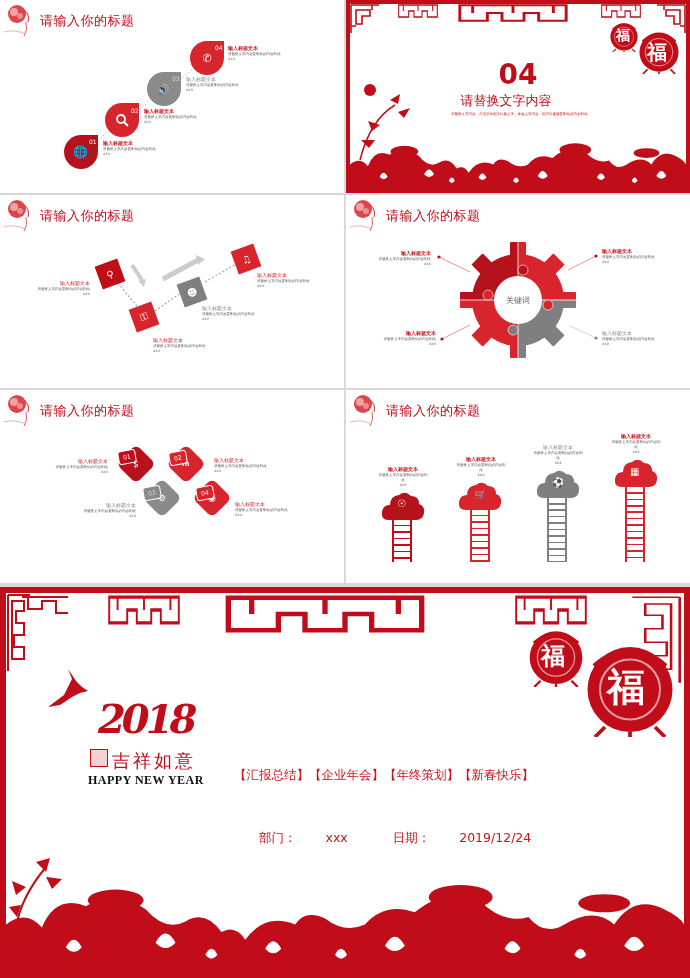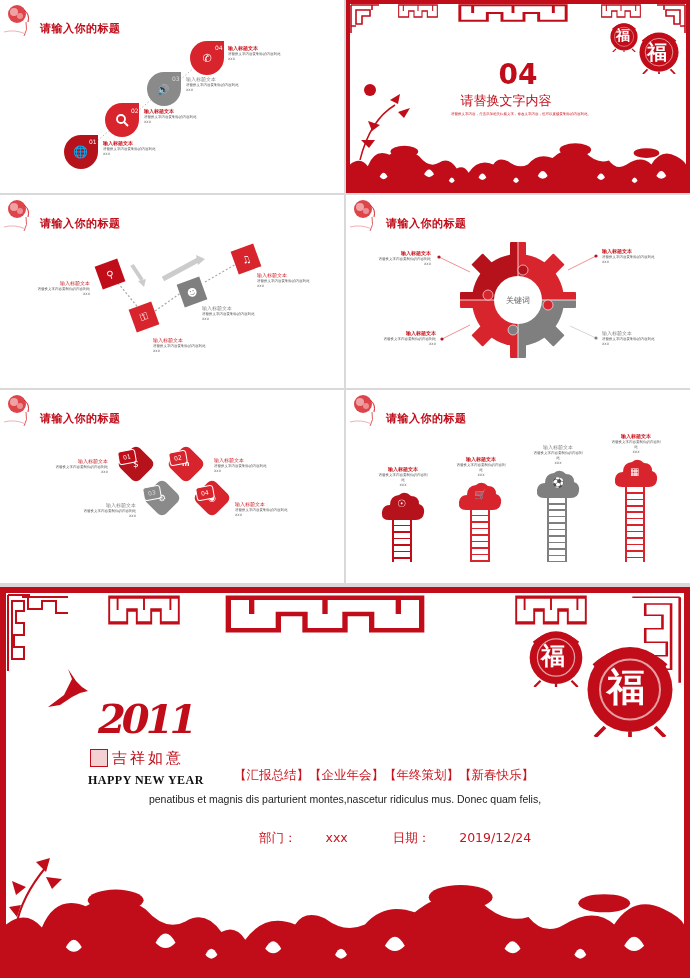--- a/index.html
+++ b/index.html
@@ -8,21 +8,21 @@
 
   .slide { position: absolute; background: #fff; overflow: hidden; }
   .s1 { left: 0; top: 0; width: 344px; height: 193px; }
   .s2 { left: 346px; top: 0; width: 344px; height: 193px; }
   .s3 { left: 0; top: 195px; width: 344px; height: 193px; }
   .s4 { left: 346px; top: 195px; width: 344px; height: 193px; }
   .s5 { left: 0; top: 390px; width: 344px; height: 193px; }
   .s6 { left: 346px; top: 390px; width: 344px; height: 193px; }
   .s7 { left: 0; top: 587px; width: 690px; height: 391px; }
 
-  .slide-title { position: absolute; left: 40px; top: 21px; font-size: 11px; font-weight: bold; color: #c00d19; letter-spacing: 0.5px; }
+  .slide-title { position: absolute; left: 40px; top: 12px; font-size: 13px; font-weight: normal; color: #c00d19; letter-spacing: 0.5px; }
   .logo-flower { position: absolute; left: 4px; top: 2px; width: 28px; height: 36px; }
 
   .red { color: #c9151e; }
   .gray { color: #7f7f7f; }
   .item-title { font-size: 5px; font-weight: bold; line-height: 7px; white-space: nowrap; }
   .item-desc { font-size: 3.5px; color: #555; line-height: 5px; white-space: nowrap; }
   .item-dots { font-size: 4px; color: #777; line-height: 4px; }
 
   
   .drop { position: absolute; width: 34px; height: 34px; border-radius: 50% 0 50% 50%; display:flex; align-items:center; justify-content:center; color:#fff; font-size: 12px; }
@@ -47,21 +47,21 @@
   .ladder { position:absolute; width: 20px; border-left: 2px solid; border-right: 2px solid; background-image: repeating-linear-gradient(to bottom, transparent 0 5px, currentColor 5px 6.5px); }
 
   
   .s7-frame { position:absolute; left: 0; top: 0; width: 690px; height: 391px; border: 6px solid #c00d19; border-bottom-width: 8px; }
   .s7-title { position:absolute; left: 226px; top: 122px; font-size: 38px; color:#c9151e; letter-spacing: 2px; font-family: "DejaVu Sans", sans-serif; }
   .s7-tags { position:absolute; left: 234px; top: 180px; font-size: 12.5px; color:#c9151e; white-space: nowrap; }
   .s7-lorem { position:absolute; left: 60px; width: 570px; top: 206px; text-align:center; font-size: 10.5px; color:#222; line-height: 13px; font-family: "Liberation Sans", sans-serif; }
   .s7-meta { position:absolute; left: 236px; top: 243px; font-size: 12.5px; color:#c9151e; white-space: nowrap; }
   .s7-meta span { margin-right: 6px; margin-left: 23px; }
   .hny { position:absolute; left: 88px; top: 186px; font-family: "Liberation Serif", serif; font-weight: bold; font-size: 12px; color:#111; letter-spacing: 0.5px; }
-  .jxry { position:absolute; left: 112px; top: 162px; font-family: Liberation Mono, monospace; font-size: 15px; color:#c00d19; letter-spacing: 3px; }
+  .jxry { position:absolute; left: 112px; top: 162px; font-family: Liberation Mono, monospace; font-size: 18px; color:#c00d19; letter-spacing: 3px; }
   .year2018 { position:absolute; left: 98px; top: 108px; font-family:"DejaVu Serif", serif; font-style: italic; font-weight:bold; font-size: 40px; color:#c00d19; letter-spacing: -4px; }
   .fu { font-family: "DejaVu Serif", serif; font-weight:bold; color:#fff; }
 </style>
 </head>
 <body>
 
 <svg width="0" height="0" style="position:absolute">
   <defs>
     <symbol id="flower" viewBox="0 0 28 36">
       <circle cx="13" cy="12" r="9" fill="#d8242c" opacity="0.85"></circle>
@@ -467,28 +467,27 @@
     <svg width="100" height="100">
         <use href="#lantern"></use>
       </svg>
     <div class="fu" style="position:absolute;left:27px;top:25px;font-size:38px">福</div>
   </div>
 
   <svg style="position:absolute;left:46px;top:80px" width="44" height="42" viewBox="0 0 44 42">
     <path d="M2 40 L18 28 L26 12 L22 2 L30 14 L36 20 L42 24 L34 26 L26 30 L14 38 Z" fill="#c00d19"></path>
   </svg>
 
-  <div class="year2018">2011</div>
+  <div class="year2018">2018</div>
   <div style="position:absolute;left:90px;top:162px;width:18px;height:18px;border:1px solid #c00d19;background:#f5d0d2"></div>
   <div class="jxry">吉祥如意</div>
   <div class="hny">HAPPY NEW YEAR</div>
 
   <div class="s7-tags">【汇报总结】【企业年会】【年终策划】【新春快乐】</div>
   <div class="s7-lorem">
-    <div>penatibus et magnis dis parturient montes,nascetur ridiculus mus. Donec quam felis,</div>
   </div>
   <div class="s7-meta">
     <span>部门：</span><span style="margin-right:22px">xxx</span><span>日期：</span><span>2019/12/24</span>
   </div>
 
   <svg style="position:absolute;left:6px;top:270px" width="60" height="70" viewBox="0 0 60 70">
     <g fill="#c00d19">
         <path d="M10 70 Q15 40 40 10" stroke="#c00d19" stroke-width="2" fill="none"></path>
         <path d="M30 5 l14 -4 l-4 14z"></path>
         <path d="M40 20 l16 2 l-10 10z"></path>

